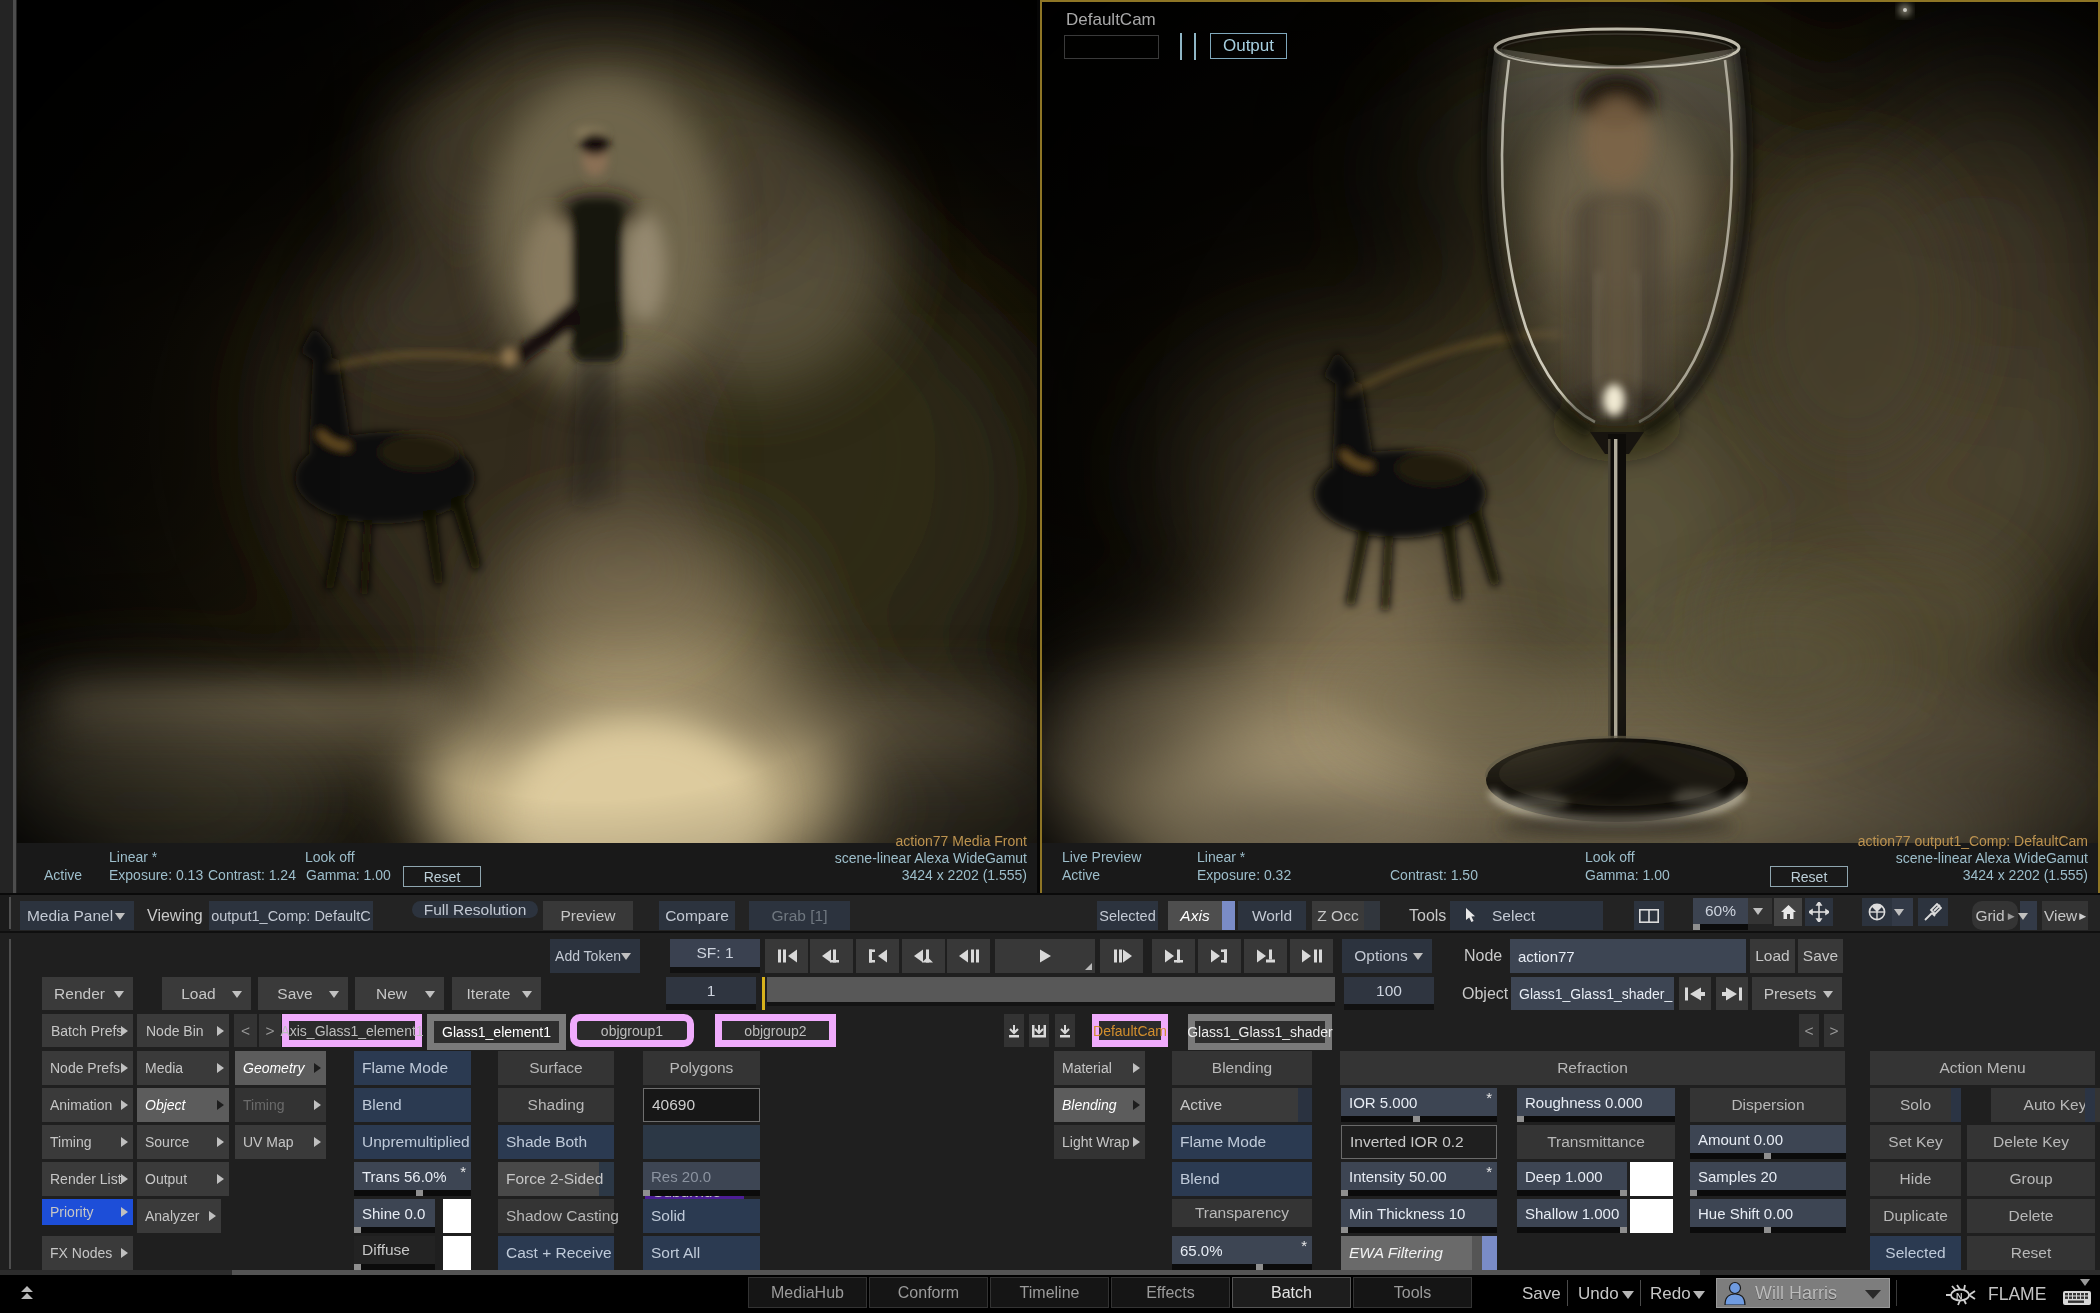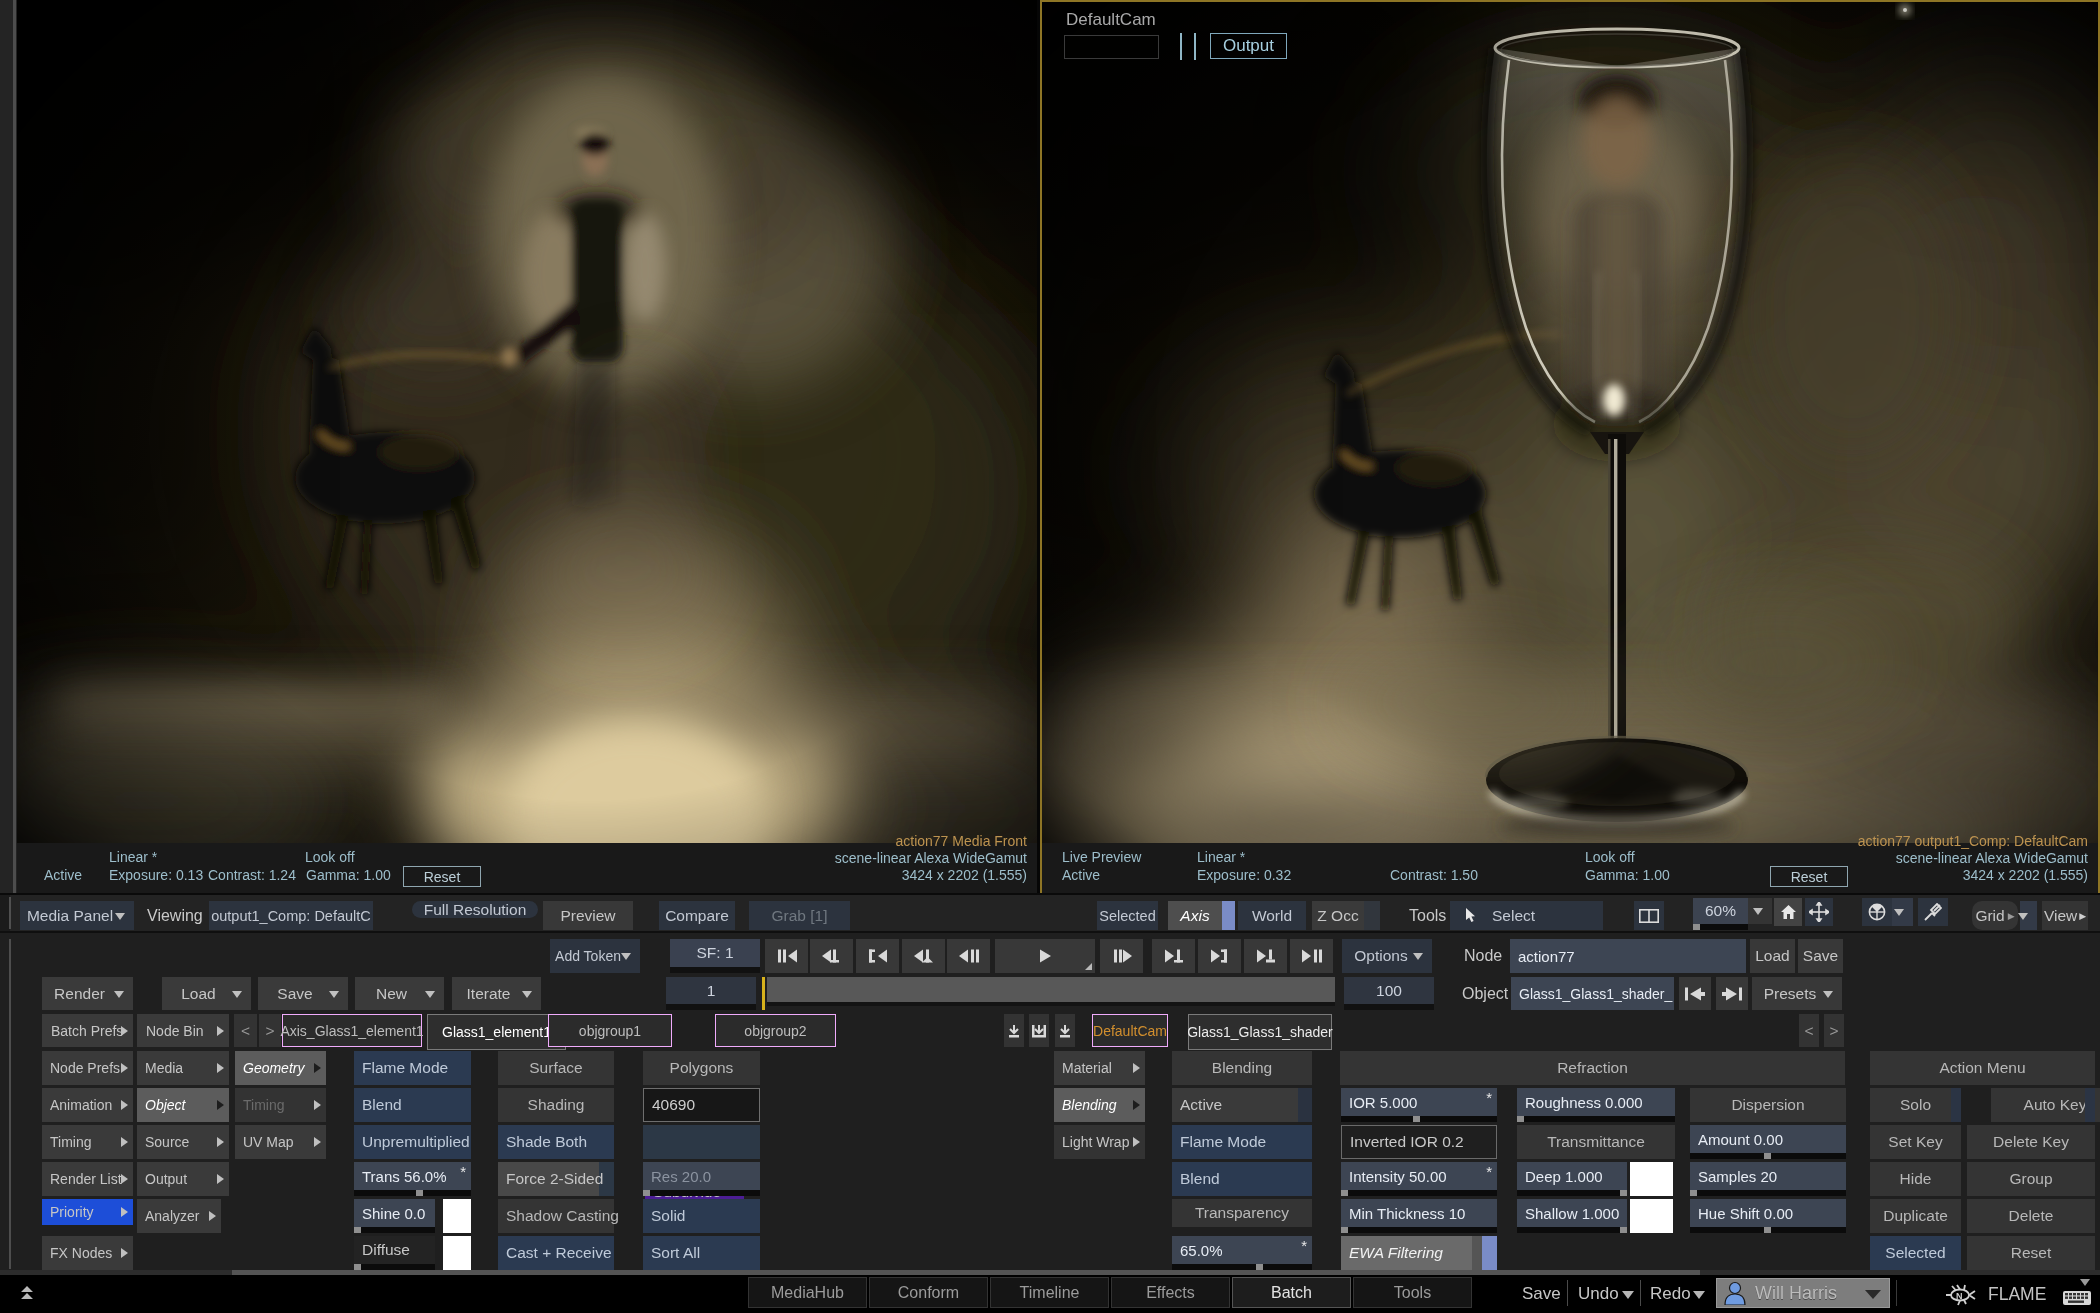--- a/index.html
+++ b/index.html
@@ -19,21 +19,21 @@
 .tb{background:#2c333e;color:#c3c9d3;}
 .arr:after{content:"";position:absolute;right:5px;top:50%;margin-top:-5px;
   border-left:7px solid #c0c0c0;border-top:5px solid transparent;border-bottom:5px solid transparent;}
 .dd:after{content:"";position:absolute;right:9px;top:50%;margin-top:-3px;
   border-top:7px solid #c0c0c0;border-left:5px solid transparent;border-right:5px solid transparent;}
 .sld{position:absolute;background:#0b0b0b;}
 .sld i{position:absolute;top:0;bottom:0;width:7px;background:#8f8f8f;}
 .wsw{position:absolute;background:#fff;}
 .ast{position:absolute;right:5px;top:1px;color:#e8e8e8;font-size:15px;}
 .striptxt{position:absolute;color:#9dbecb;font-size:14px;white-space:nowrap;}
-.tab{position:absolute;box-sizing:border-box;background:#2b2b2b;border:1px solid #f0abfc;
+.tab{position:absolute;box-sizing:border-box;background:#2b2b2b;border:7px solid #f0abfc;
   color:#bdbdbd;font-size:14px;display:flex;align-items:center;justify-content:center;}
 </style>
 </head>
 <body>
 <div id="stage">
 
 <div class="a" style="left:0;top:0;width:2100px;height:895px;background:#060606;"></div>
 
 <div class="a" style="left:0;top:0;width:17px;height:893px;background:#242424;"></div>
 <div class="a" style="left:13px;top:0;width:3px;height:893px;background:#4d4d4d;"></div>
@@ -463,21 +463,21 @@
       </svg>
     </div>
 <div class="b dd" style="left:1752px;top:977px;width:90px;height:33px;background:#383838;padding-right:14px;">Presets</div>
 
 <div class="b arr" style="left:42px;top:1014px;width:91px;height:33px;background:#3a3a3a;justify-content:flex-start;padding-left:9px;">Batch Prefs</div>
 <div class="b arr" style="left:137px;top:1014px;width:92px;height:33px;background:#3a3a3a;justify-content:flex-start;padding-left:9px;">Node Bin</div>
 <div class="b" style="left:234px;top:1014px;width:23px;height:33px;background:#333;color:#999;">&lt;</div>
 <div class="b" style="left:259px;top:1014px;width:22px;height:33px;background:#333;color:#999;">&gt;</div>
 <div class="tab" style="left:282px;top:1014px;width:140px;height:33px;">Axis_Glass1_element1</div>
 <div class="tab" style="left:427px;top:1014px;width:139px;height:36px;background:#2e2e2e;border-color:#7a7a7a;color:#fff;">Glass1_element1</div>
-<div class="tab" style="left:548px;top:1014px;width:124px;height:33px;">objgroup1</div>
+<div class="tab" style="left:570px;top:1014px;width:124px;height:33px;border-radius:10px;">objgroup1</div>
 <div class="tab" style="left:715px;top:1014px;width:121px;height:33px;">objgroup2</div>
 <div class="b" id="st1" style="left:1004px;top:1014px;width:20px;height:33px;background:#333;">
       <svg width="18" height="16" viewBox="0 0 18 16">
         <path d="M9,2 L9,9 M5,6 L9,10 L13,6" stroke="#d9d9d9" stroke-width="2" fill="none"></path>
         <rect x="4" y="12" width="10" height="2.5" fill="#d9d9d9"></rect>
       </svg>
     </div>
 <div class="b" id="st2" style="left:1029px;top:1014px;width:20px;height:33px;background:#333;">
       <svg width="18" height="16" viewBox="0 0 18 16">
         <path d="M9,2 L9,9 M5,6 L9,10 L13,6" stroke="#d9d9d9" stroke-width="2" fill="none"></path>

